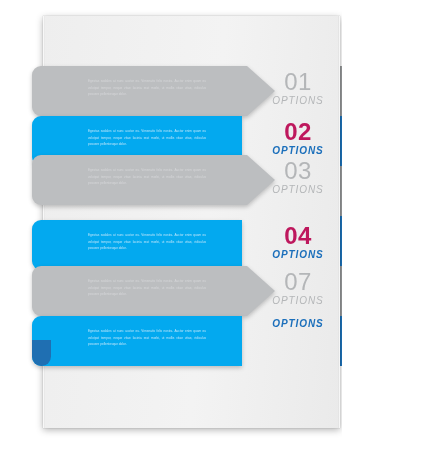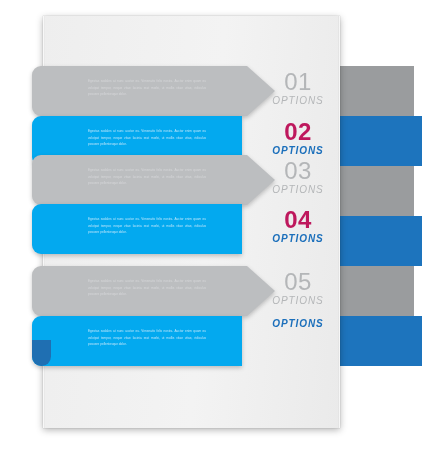--- a/index.html
+++ b/index.html
@@ -5,21 +5,21 @@
 <style>
   html,body{margin:0;padding:0;}
   body{
     width:422px;height:450px;
     background:#ffffff;
     font-family:"Liberation Sans", sans-serif;
     overflow:hidden;
   }
   #stage{
     position:relative;
-    width:422px;height:450px;
+    width:342px;height:450px;
     background:#ffffff;
     overflow:hidden;
   }
 
   
   #back-bars{
     position:absolute;
     left:337px; top:66px;
     width:85px; height:300px;
   }
@@ -190,38 +190,38 @@
         <div class="ribbon">
           <div class="body" style="background: rgb(188, 190, 192);"></div>
           <div class="head" style="border-left: 28px solid rgb(188, 190, 192);"></div>
         </div>
         <p class="copy">Egestas sodales at nunc auctor eu. Venenatis felis nostra. Auctor enim quam eu volutpat tempor, neque vitae lacinia erat morbi, ut mollis vitae vitae, ridiculus posuere pellentesque dolor.</p>
         <div class="numblock">
           <div class="num">03</div>
           <div class="opt">OPTIONS</div>
         </div>
       </div>
-      <div class="row blue" style="top: 138px;">
+      <div class="row blue" style="top: 154px;">
         <div class="ribbon">
           <div class="body" style="background: rgb(3, 169, 239);"></div>
         </div>
         <p class="copy">Egestas sodales at nunc auctor eu. Venenatis felis nostra. Auctor enim quam eu volutpat tempor, neque vitae lacinia erat morbi, ut mollis vitae vitae, ridiculus posuere pellentesque dolor.</p>
         <div class="numblock">
           <div class="num">04</div>
           <div class="opt">OPTIONS</div>
         </div>
       </div>
       <div class="row gray" style="top: 200px;">
         <div class="ribbon">
           <div class="body" style="background: rgb(188, 190, 192);"></div>
           <div class="head" style="border-left: 28px solid rgb(188, 190, 192);"></div>
         </div>
         <p class="copy">Egestas sodales at nunc auctor eu. Venenatis felis nostra. Auctor enim quam eu volutpat tempor, neque vitae lacinia erat morbi, ut mollis vitae vitae, ridiculus posuere pellentesque dolor.</p>
         <div class="numblock">
-          <div class="num">05</div>
+          <div class="num">07</div>
           <div class="opt">OPTIONS</div>
         </div>
       </div>
       <div class="row blue" style="top: 250px;">
         <div class="ribbon">
           <div class="body" style="background: rgb(3, 169, 239);"></div>
         </div>
         <p class="copy">Egestas sodales at nunc auctor eu. Venenatis felis nostra. Auctor enim quam eu volutpat tempor, neque vitae lacinia erat morbi, ut mollis vitae vitae, ridiculus posuere pellentesque dolor.</p>
         <div class="numblock">
           <div class="opt">OPTIONS</div>

